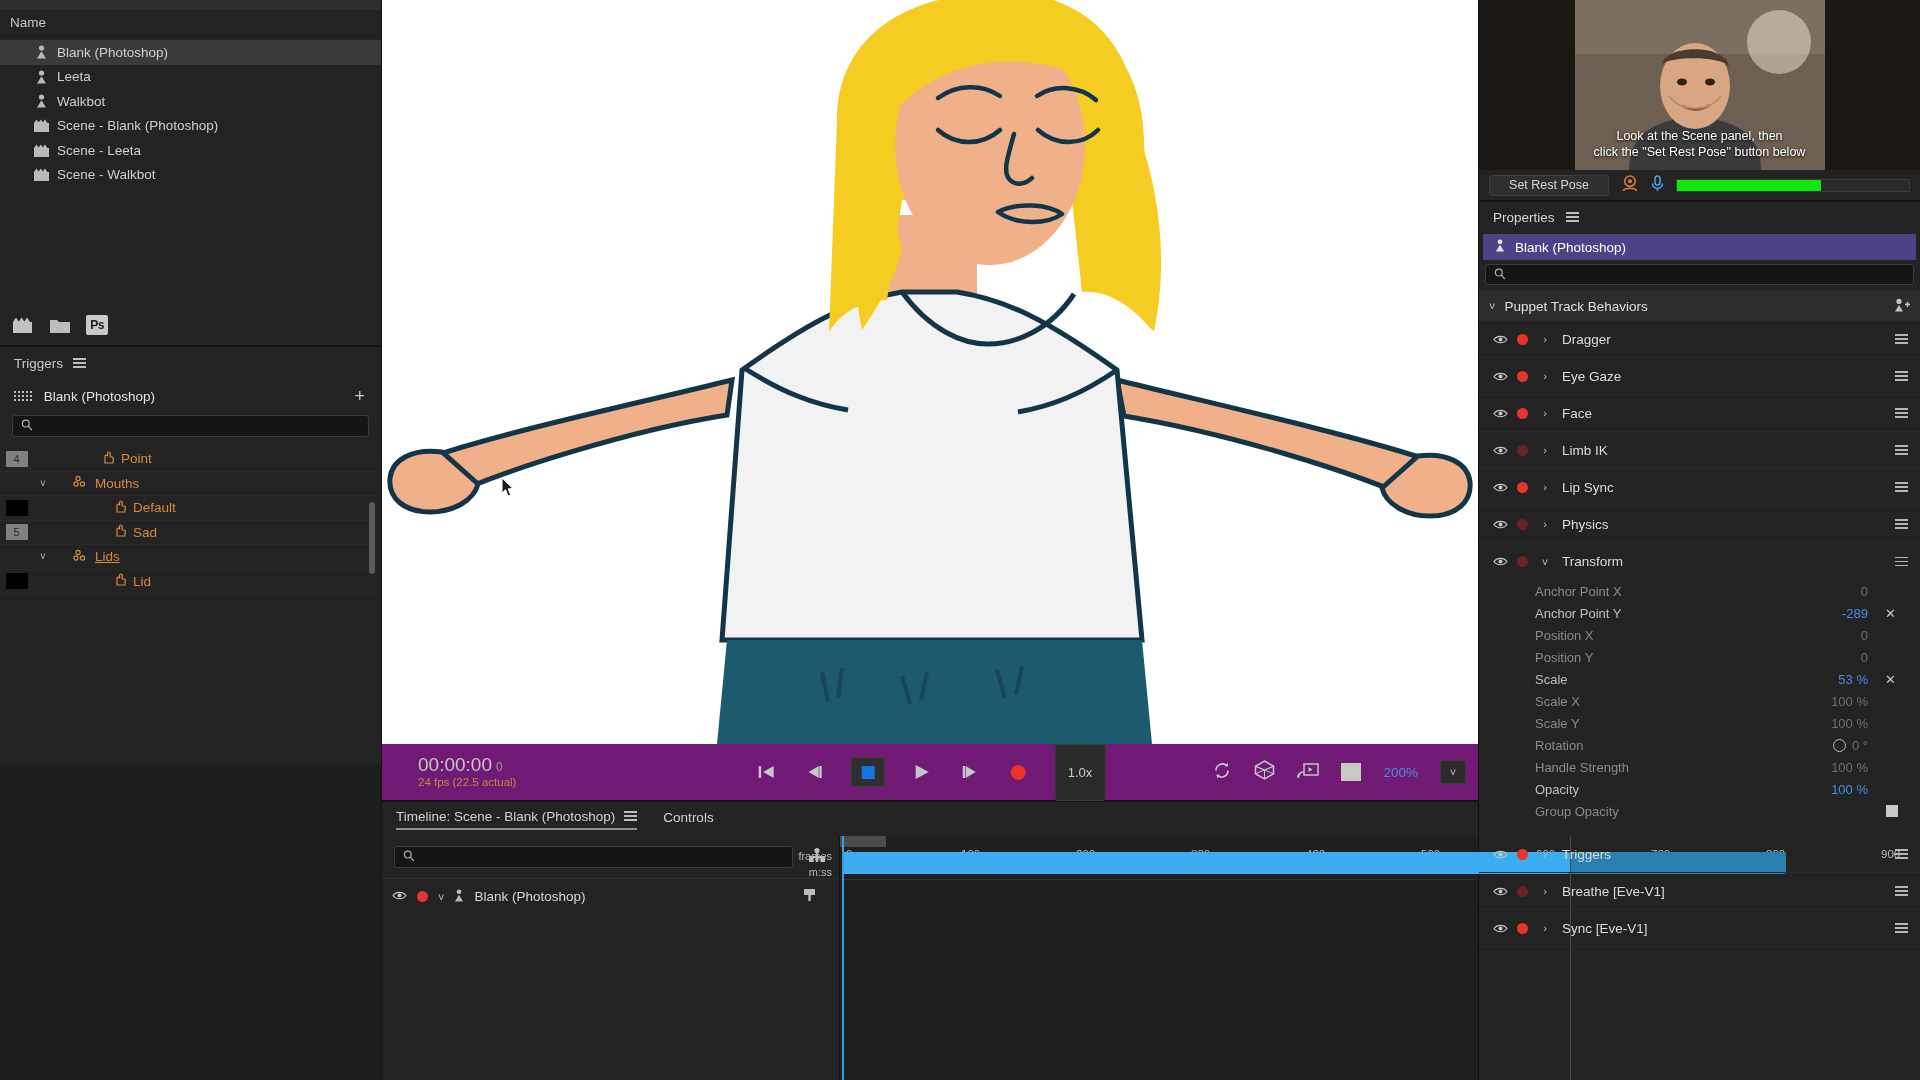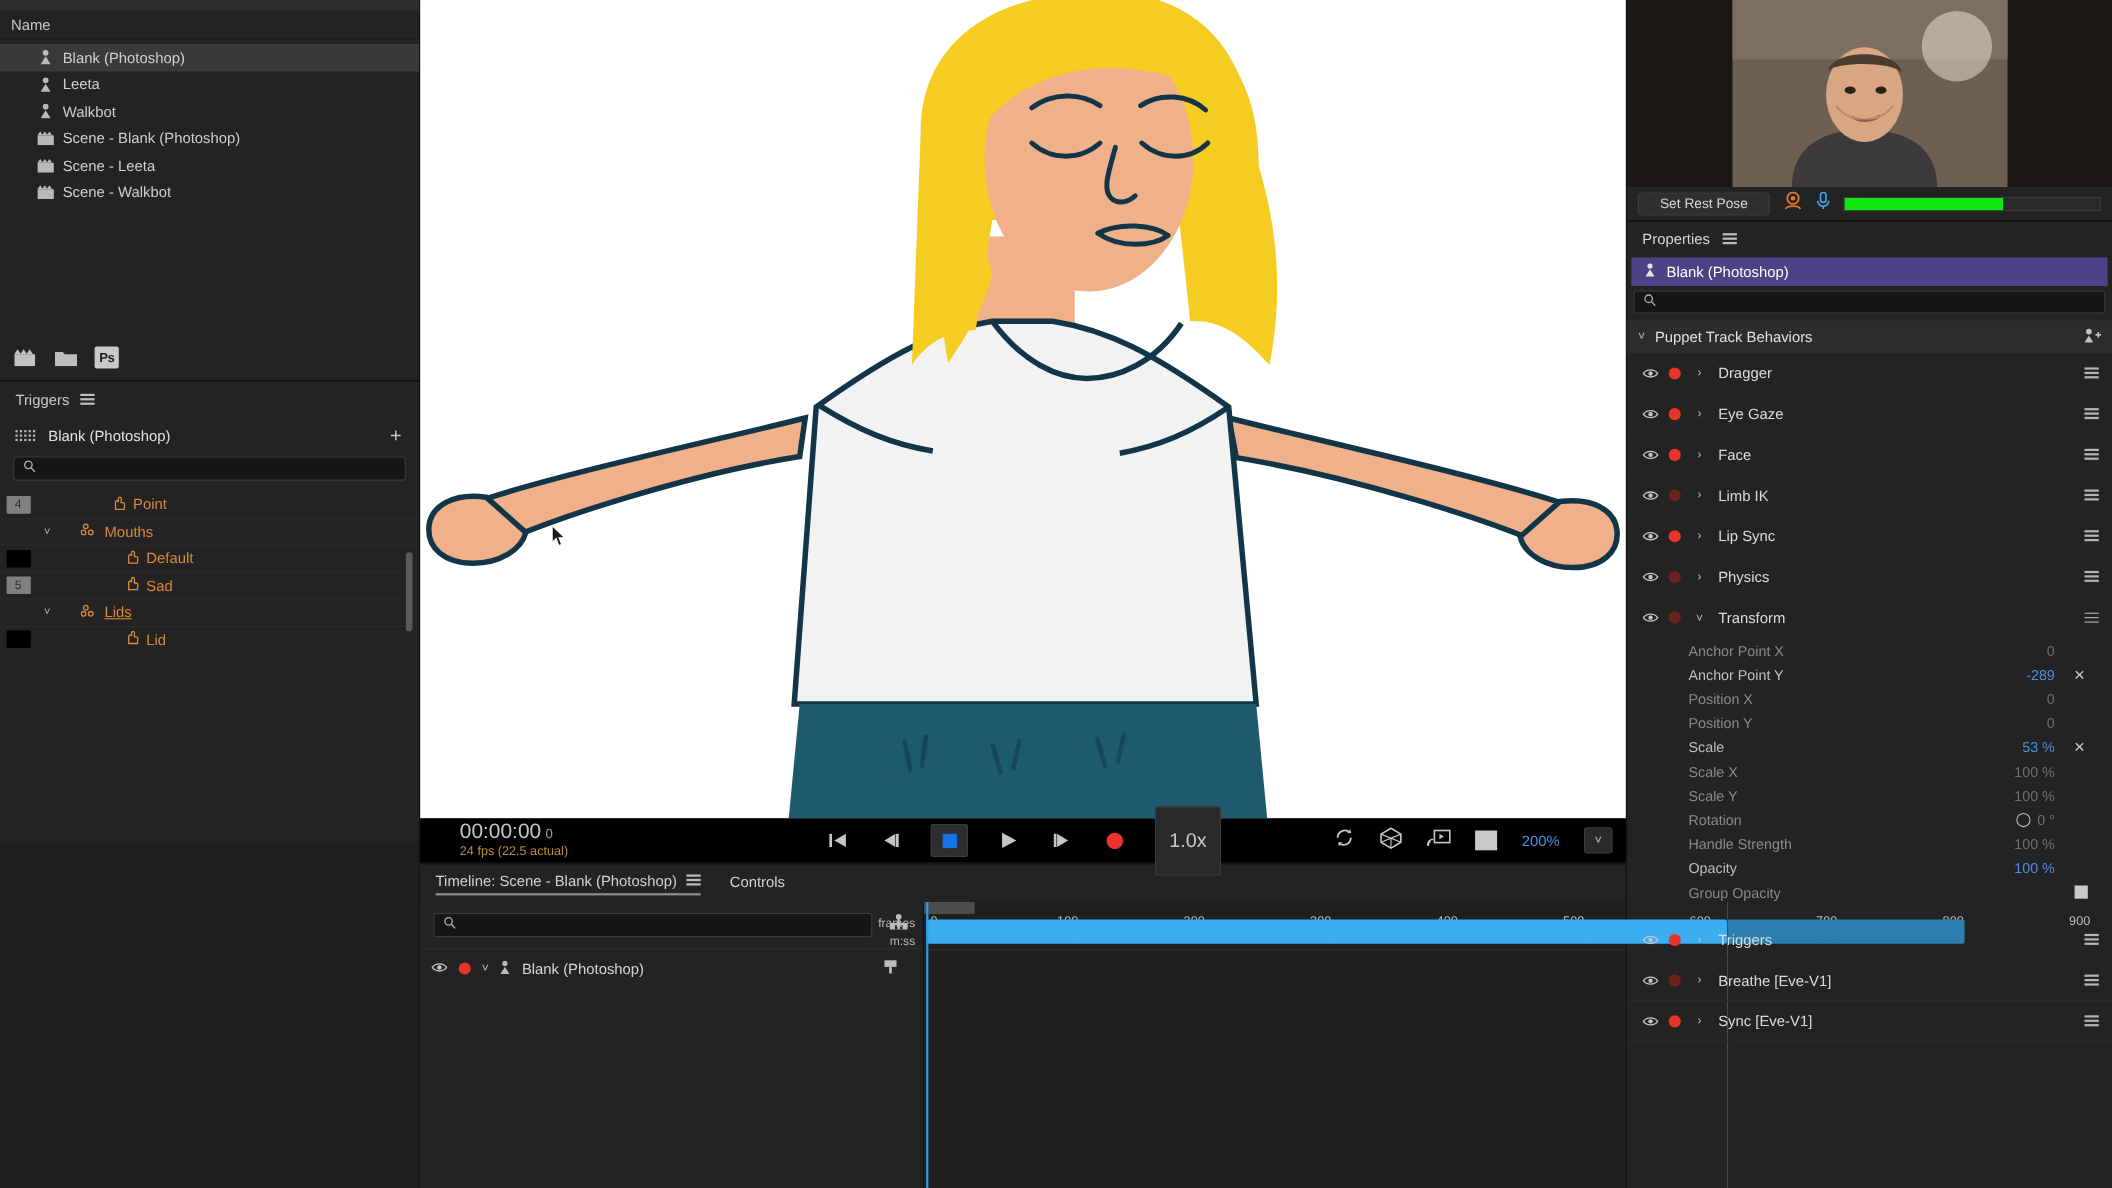--- a/index.html
+++ b/index.html
@@ -42,31 +42,31 @@
   .tg-keybox { width: 22px; height: 16px; background: #808080; color: #2a2a2a; font-size: 11px; display: flex; align-items: center; justify-content: center; border-radius: 1px; }
   .tg-keybox.blank { background: #000; }
   .tg-keybox.empty { background: transparent; }
   .tg-arrow { width: 20px; text-align: center; color: #bdbdbd; font-size: 10px; }
   .tg-indent { display: inline-block; }
   .tg-scroll { position: absolute; right: 6px; top: 55px; width: 6px; height: 72px; background: #5a5a5a; border-radius: 3px; }
 
   
   .center-col { width: 1096px; display: flex; flex-direction: column; background: #1e1e1e; }
   .scene-view { height: 744px; background: #ffffff; position: relative; overflow: hidden; }
-  .transport { height: 40px; background: #000000; display: flex; align-items: center; position: relative; }
+  .transport { height: 56px; background: #701a75; display: flex; align-items: center; position: relative; }
   .tc-time { margin-left: 36px; line-height: 1.15; }
   .tc-time .big { font-size: 19px; color: #c6c6c6; }
   .tc-time .big small { font-size: 12px; color: #9a9a9a; margin-left: 4px; }
   .tc-time .fps { font-size: 11.5px; color: #c08a3e; }
   .tc-center { position: absolute; left: 50%; transform: translateX(-50%); display: flex; align-items: center; gap: 26px; }
   .tc-btn { width: 22px; height: 22px; display: flex; align-items: center; justify-content: center; }
   .tc-stopbox { width: 34px; height: 30px; background: #2e2e2e; border: 1px solid #3d3d3d; display: flex; align-items: center; justify-content: center; border-radius: 2px;}
   .tc-stop { width: 13px; height: 13px; background: #1473e6; }
   .tc-rec { width: 15px; height: 15px; border-radius: 50%; background: #e8342a; }
-  .tc-speed { background: #2a2a2a; border: 1px solid #3a3a3a; border-radius: 3px; padding: 20px 12px; font-size: 18px; color: #c9c9c9; }
+  .tc-speed { background: #2a2a2a; border: 1px solid #3a3a3a; border-radius: 3px; padding: 20px 12px; font-size: 13px; color: #c9c9c9; }
   .tc-right { position: absolute; right: 12px; display: flex; align-items: center; gap: 22px; }
   .tc-zoom { color: #4a8fe0; font-size: 13.5px; }
   .tc-chev { width: 26px; height: 24px; background: #2a2a2a; border: 1px solid #3b3b3b; border-radius: 3px; display: flex; align-items: center; justify-content: center;}
   .white-sq { width: 20px; height: 18px; background: #c9c9c9; }
 
   .timeline { flex: 1; background: #232323; display: flex; flex-direction: column; border-top: 2px solid #141414; }
   .tl-tabs { height: 34px; display: flex; align-items: center; gap: 26px; padding-left: 14px; font-size: 13.5px; }
   .tl-tab { display: flex; align-items: center; gap: 9px; color: #d2d2d2; padding-bottom: 4px; }
   .tl-tab.active { border-bottom: 2px solid #8f8f8f; }
   .tl-body { flex: 1; display: flex; }
@@ -570,20 +570,24 @@
           <ellipse cx="300" cy="42" rx="32" ry="32" fill="#efe7d8" opacity="0.5"></ellipse>
           <path d="M150 170 C150 132 180 118 216 118 C252 118 282 132 282 170 Z" fill="#3c3a3c"></path>
           <ellipse cx="216" cy="86" rx="35" ry="43" fill="#d9a684"></ellipse>
           <path d="M183 64 C188 44 246 44 250 66 C240 56 194 56 183 64Z" fill="#4a3b30"></path>
           <ellipse cx="203" cy="82" rx="5" ry="3.4" fill="#2a211b"></ellipse>
           <ellipse cx="231" cy="82" rx="5" ry="3.4" fill="#2a211b"></ellipse>
           <path d="M204 106 C212 111 223 111 230 105" fill="none" stroke="#8d5f4b" stroke-width="2.6"></path>
           <path d="M190 96 C196 104 204 108 214 108 M242 96 C236 104 228 108 218 108" fill="none" stroke="#b98a6d" stroke-width="1.6"></path>
         </svg>
       </div>
+      <div class="cam-caption">
+        <div>Look at the Scene panel, then</div>
+        <div>click the "Set Rest Pose" button below</div>
+      </div>
     </div>
 
     <div class="rest-bar">
       <span class="rest-btn">Set Rest Pose</span>
       <span>
         <svg width="18" height="17" viewBox="0 0 18 17">
             <circle cx="9" cy="6.2" r="5.2" fill="none" stroke="#e07b2a" stroke-width="1.6"></circle>
             <circle cx="9" cy="6.2" r="2" fill="#e07b2a"></circle>
             <path d="M2.4 16 C3.4 12.4 14.6 12.4 15.6 16" fill="none" stroke="#e07b2a" stroke-width="1.6"></path>
           </svg>

